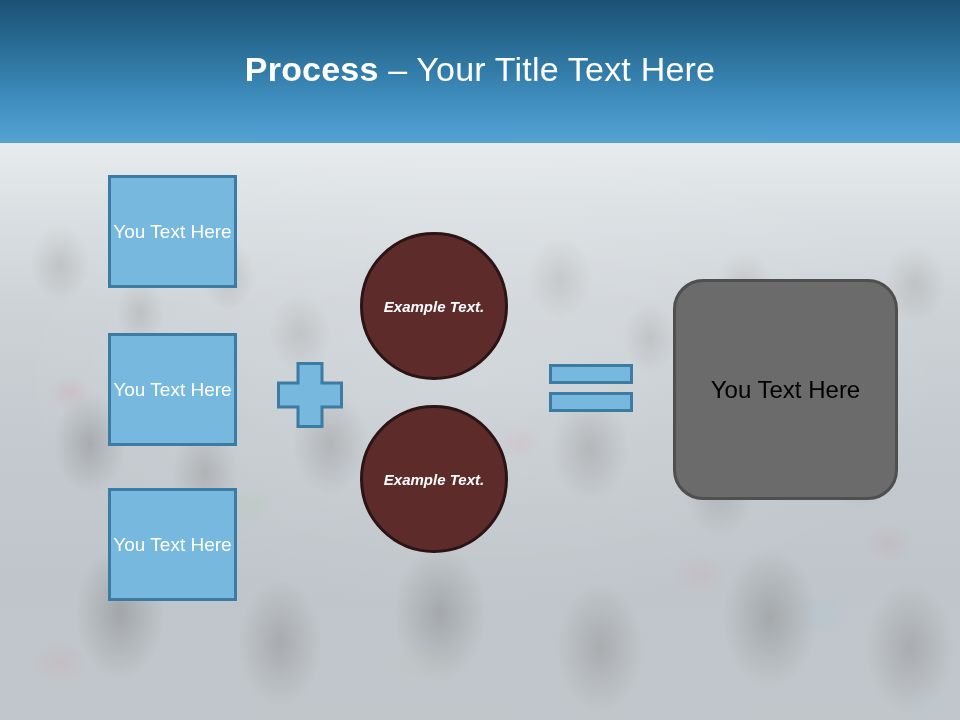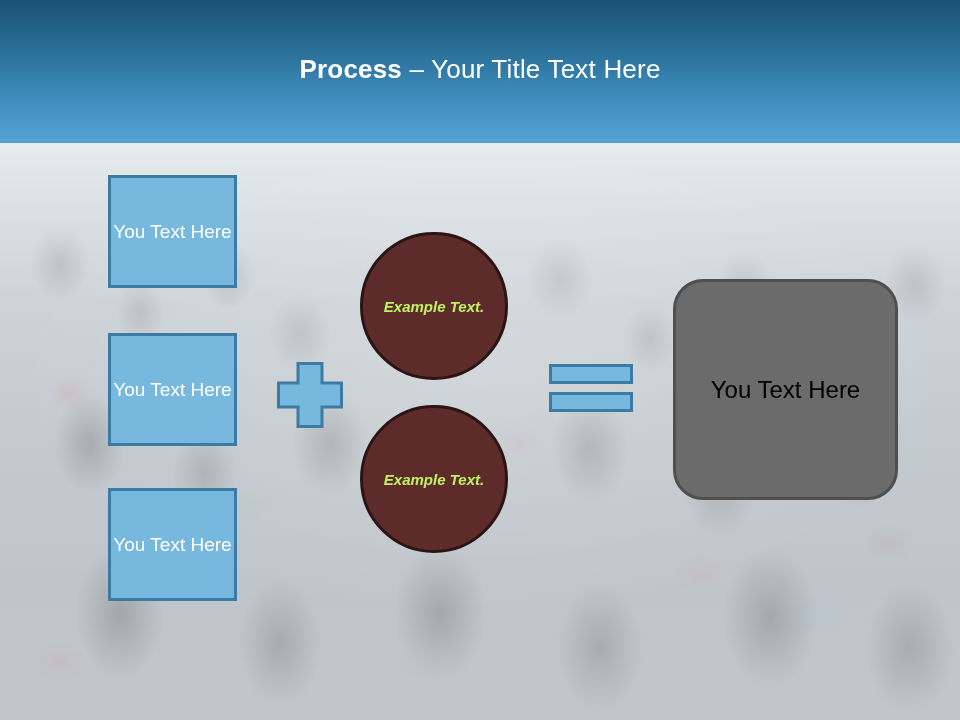--- a/index.html
+++ b/index.html
@@ -96,21 +96,21 @@
     left: 0; top: 0;
     width: 960px; height: 143px;
     background: linear-gradient(to bottom, #1b5174 0%, #2a6f98 35%, #3e8cbd 68%, #55a3d3 100%);
   }
   .title-text {
     position: absolute;
     left: 0; right: 0;
     top: 48px;
     text-align: center;
     color: #ffffff;
-    font-size: 26px;
+    font-size: 34px;
     line-height: 42px;
     letter-spacing: 0.2px;
     white-space: nowrap;
   }
   .title-strong { font-weight: bold; }
   .title-rest   { font-weight: normal; }
 
   
   .blue-box {
     position: absolute;
@@ -140,21 +140,21 @@
   .plus-wrap svg { display: block; }
 
   
   .red-circle {
     position: absolute;
     width: 148px; height: 148px;
     box-sizing: border-box;
     border-radius: 50%;
     background: #5e2b2b;
     border: 3px solid #2b1414;
-    color: #bef264;
+    color: #ffffff;
     font-size: 15px;
     line-height: 25px;
     font-weight: bold;
     font-style: italic;
     display: flex;
     align-items: center;
     justify-content: center;
     text-align: center;
   }
   #red-circle-1 { left: 360px; top: 232px; }

